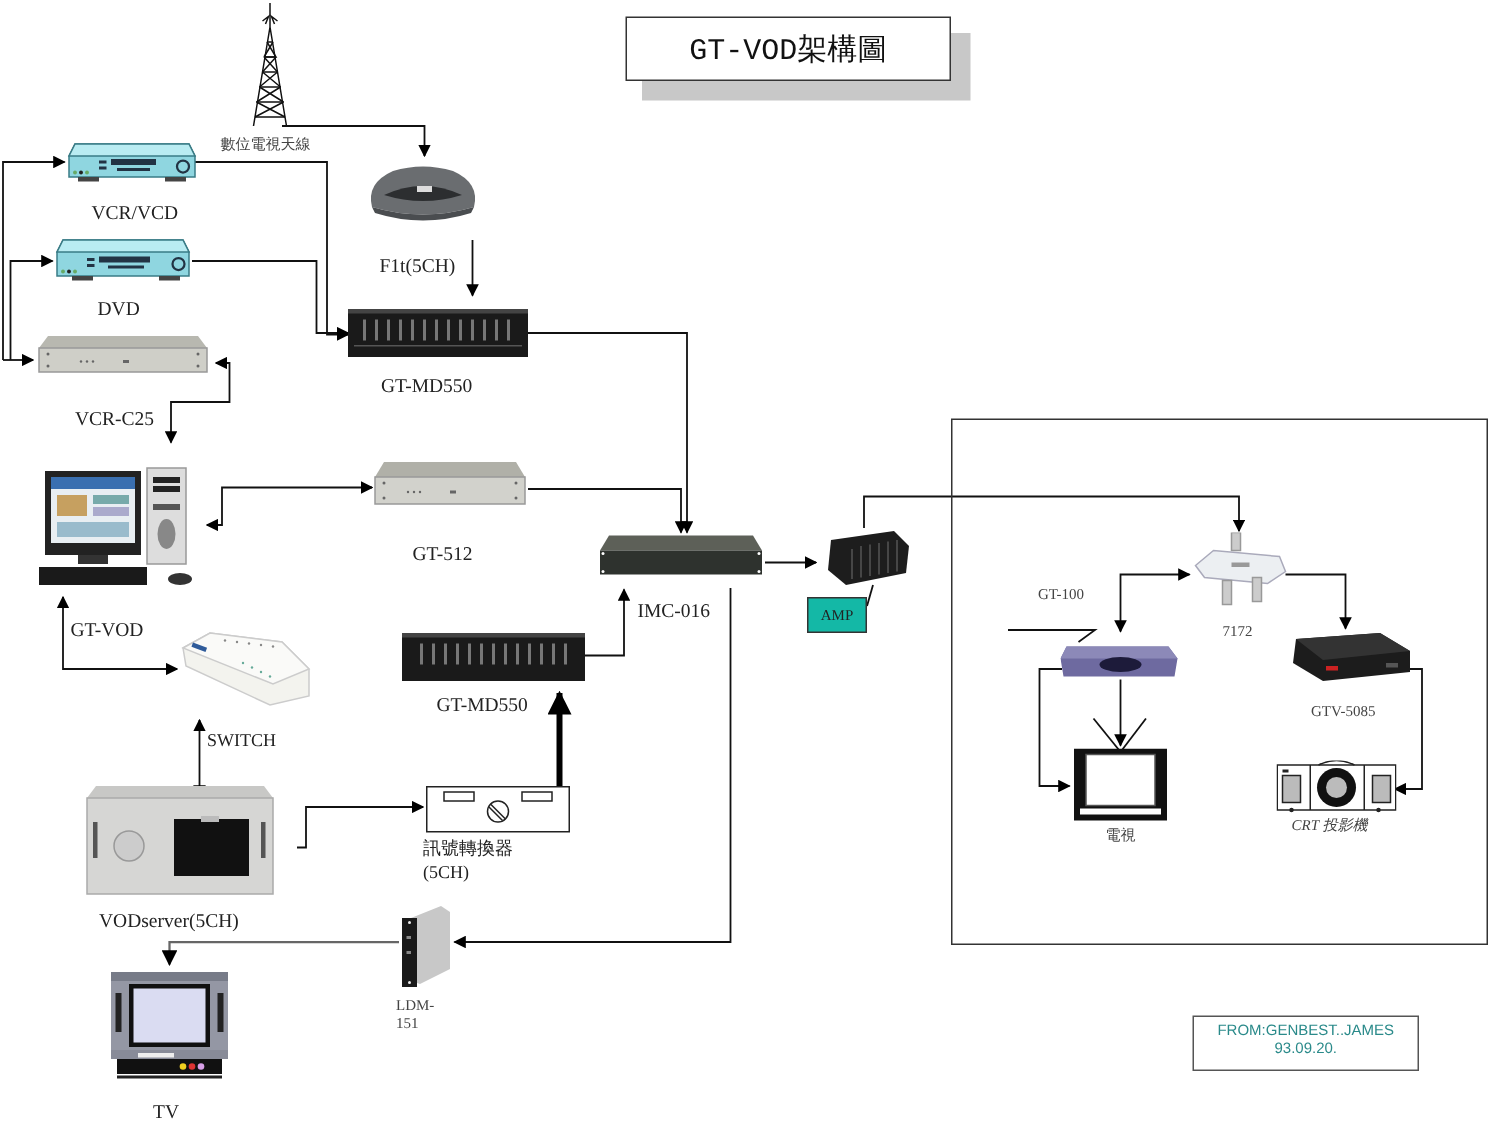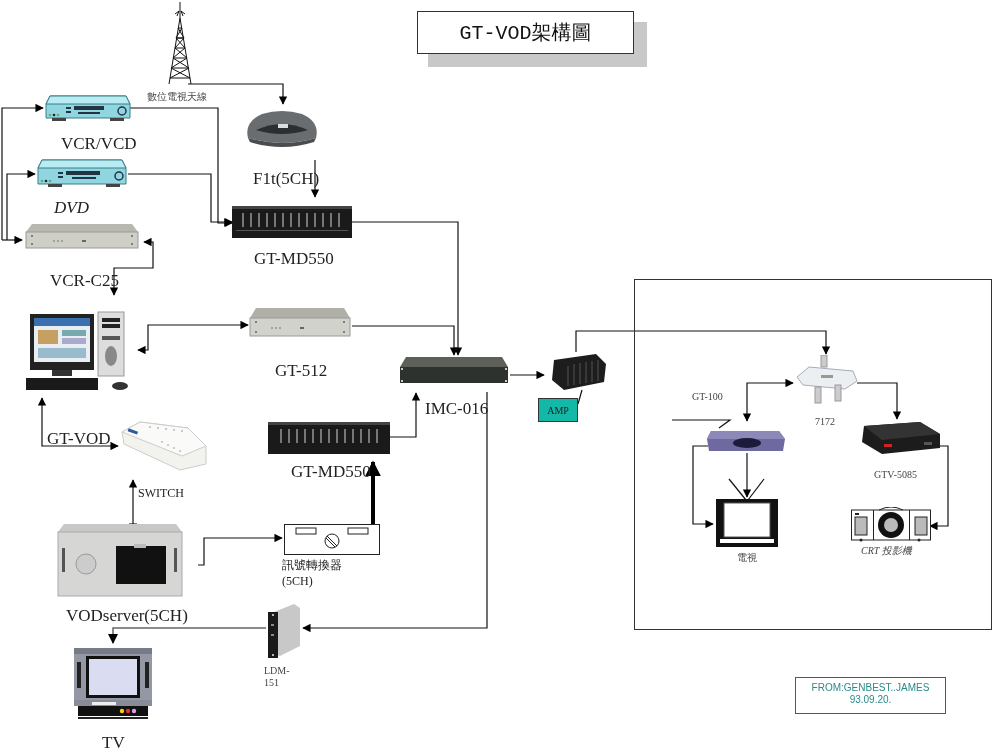--- a/index.html
+++ b/index.html
@@ -1,19 +1,19 @@
 <!DOCTYPE html>
 <html><head>
 <meta charset="utf-8">
 <style>
   html, body { margin:0; padding:0; background:#ffffff; }
   body { width:994px; height:750px; position:relative; overflow:hidden; font-family:"Liberation Serif","DejaVu Serif",serif; }
   #stage { position:absolute; left:0; top:0; width:796px; height:750px; }
   .lbl { position:absolute; color:#222; white-space:nowrap; line-height:1; }
-  .lbl.big { font-size:17px; }
+  .lbl.big { font-size:13px; }
   .lbl.mid { font-size:12px; }
   .lbl.small { font-size:10px; color:#444; }
   .lbl.center { }
   #title-box { position:absolute; left:417px; top:11px; width:217px; height:43px; background:#fff; border:1px solid #333; box-sizing:border-box; display:flex; align-items:center; justify-content:center; font-family:"Liberation Mono","DejaVu Sans Mono",monospace; font-size:20px; color:#111; z-index:2; }
   #title-shadow { position:absolute; left:428px; top:22px; width:219px; height:45px; background:#c8c8c8; z-index:1; }
   #room-box { position:absolute; left:634px; top:279px; width:358px; height:351px; border:1px solid #333; box-sizing:border-box; }
   #credit-box { position:absolute; left:795px; top:677px; width:151px; height:37px; border:1px solid #555; box-sizing:border-box; font-family:"Liberation Sans","DejaVu Sans",sans-serif; font-size:10px; color:#2a8a8a; text-align:center; padding-top:4px; line-height:12px; }
   #amp-box { position:absolute; left:538px; top:398px; width:40px; height:24px; border:1px solid #333; box-sizing:border-box; font-size:10px; display:flex; align-items:center; justify-content:center; color:#222; background:#14b8a6; }
   .dev { position:absolute; }
 </style>
@@ -130,21 +130,21 @@
     <rect x="36" y="21" width="24" height="2" fill="#234"></rect>
     <circle cx="83" cy="20" r="4" fill="none" stroke="#234" stroke-width="1.5"></circle>
     <rect x="22" y="16" width="5" height="2" fill="#234"></rect>
       <rect x="22" y="20" width="5" height="2" fill="#234"></rect>
     <circle cx="6" cy="25" r="1.3" fill="#6a6"></circle>
       <circle cx="10" cy="25" r="1.3" fill="#222"></circle>
       <circle cx="14" cy="25" r="1.3" fill="#6a6"></circle>
     <rect x="12" y="28" width="14" height="3" fill="#444"></rect>
       <rect x="70" y="28" width="14" height="3" fill="#444"></rect>
   </svg>
-  <div class="lbl big" style="left:54px;top:199px;font-style:italic;">DVD</div>
+  <div class="lbl big" style="left:65px;top:199px;">DVD</div>
 
   <svg class="dev" style="left:24px;top:222px;" width="116" height="30">
     <path d="M8,2 L108,2 L114,10 L2,10 Z" fill="#b8b8b0"></path>
     <rect x="2" y="10" width="112" height="16" fill="#cfcfc8" stroke="#999"></rect>
     <circle cx="8" cy="14" r="1" fill="#666"></circle>
       <circle cx="8" cy="22" r="1" fill="#666"></circle>
     <circle cx="108" cy="14" r="1" fill="#666"></circle>
       <circle cx="108" cy="22" r="1" fill="#666"></circle>
     <circle cx="30" cy="19" r="0.8" fill="#666"></circle>
       <circle cx="34" cy="19" r="0.8" fill="#666"></circle>
@@ -195,21 +195,21 @@
     <rect x="14" y="38" width="48" height="10" fill="#9bc"></rect>
     <rect x="28" y="60" width="20" height="6" fill="#333"></rect>
     <rect x="74" y="2" width="26" height="64" fill="#ddd" stroke="#999"></rect>
     <rect x="78" y="8" width="18" height="4" fill="#222"></rect>
       <rect x="78" y="14" width="18" height="4" fill="#222"></rect>
     <rect x="78" y="26" width="18" height="4" fill="#555"></rect>
     <ellipse cx="87" cy="46" rx="6" ry="10" fill="#888"></ellipse>
     <rect x="2" y="68" width="72" height="12" fill="#1a1a1a"></rect>
     <ellipse cx="96" cy="76" rx="8" ry="4" fill="#333"></ellipse>
   </svg>
-  <div class="lbl big" style="left:47px;top:413px;margin-top:17px;">GT-VOD</div>
+  <div class="lbl big" style="left:47px;top:413px;">GT-VOD</div>
 
   <svg class="dev" style="left:248px;top:306px;" width="104" height="34">
     <path d="M8,2 L96,2 L102,12 L2,12 Z" fill="#b0b0a8"></path>
     <rect x="2" y="12" width="100" height="18" fill="#d2d2cc" stroke="#999"></rect>
     <circle cx="8" cy="16" r="1" fill="#666"></circle>
       <circle cx="8" cy="26" r="1" fill="#666"></circle>
     <circle cx="96" cy="16" r="1" fill="#666"></circle>
       <circle cx="96" cy="26" r="1" fill="#666"></circle>
     <circle cx="24" cy="22" r="0.8" fill="#666"></circle>
       <circle cx="28" cy="22" r="0.8" fill="#666"></circle>

